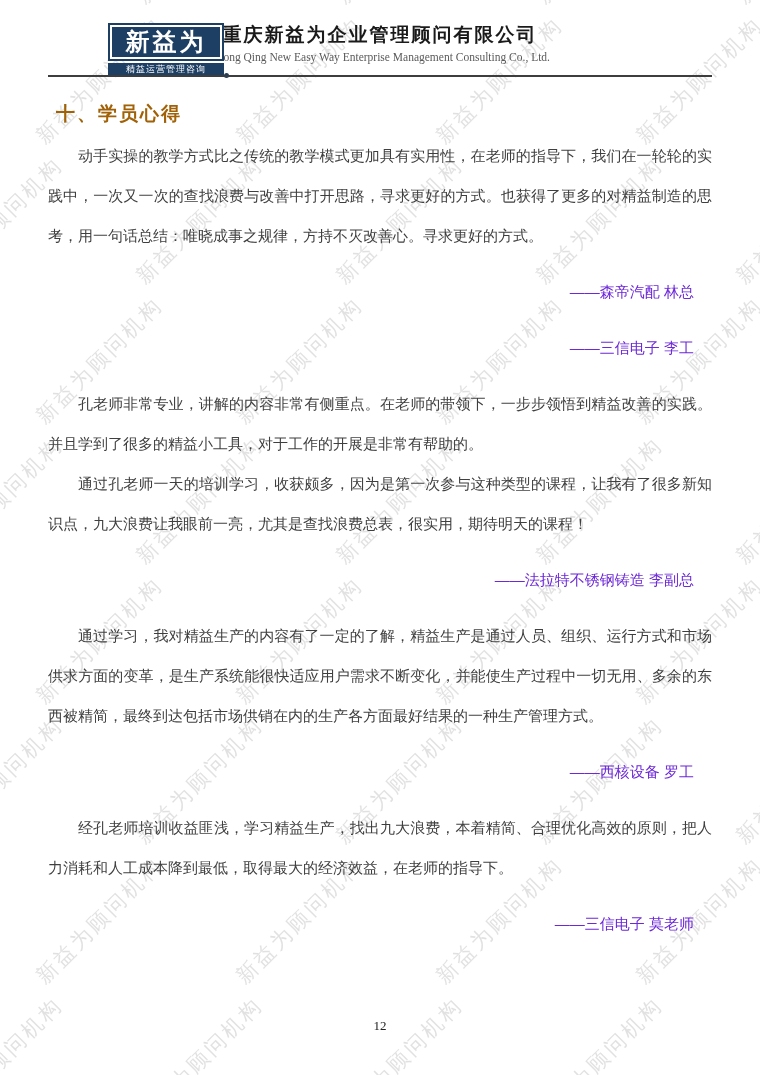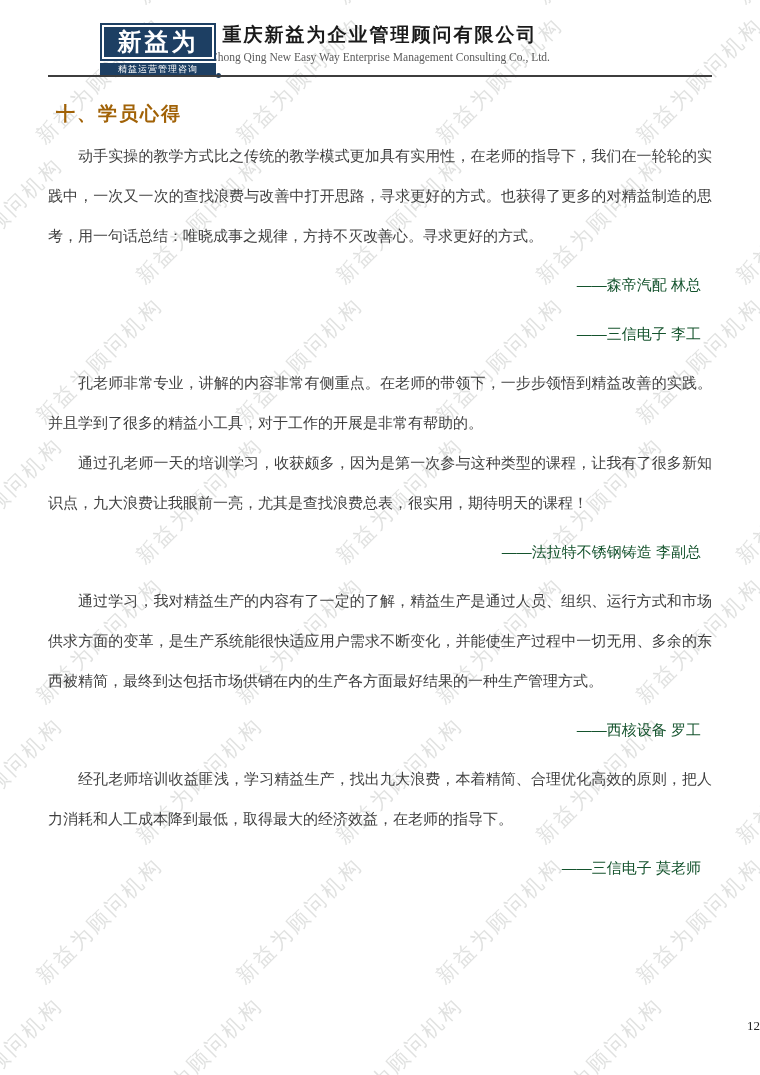--- a/index.html
+++ b/index.html
@@ -42,21 +42,21 @@
     z-index: 2;
   }
   .header-rule {
     position: absolute;
     left: 0; right: 0; bottom: 0;
     height: 2px;
     background: #3d3d3d;
   }
   .logo {
     position: absolute;
-    left: 52px;
+    left: 60px;
     top: 23px;
     width: 116px;
   }
   .logo-main {
     background: #1d3f63;
     padding: 2px;
   }
   .logo-main-inner {
     border: 2px solid #ffffff;
     color: #ffffff;
@@ -123,34 +123,34 @@
   .testimonial-text {
     font-size: 15px;
     color: #3f3f3f;
     line-height: 40px;
     text-align: justify;
     text-indent: 2em;
     margin: 0;
   }
   .attribution {
     font-size: 15px;
-    color: #14532d;
+    color: #6d28d9;
     line-height: 40px;
     text-align: right;
-    margin: 9px;
+    margin: 16px;
     padding-right: 2px;
   }
 
   
   .page-number {
     position: absolute;
     left: 0;
     right: 0;
     top: 1018px;
-    text-align: right;
+    text-align: center;
     font-family: "Liberation Serif", serif;
     font-size: 13px;
     color: #222222;
     z-index: 1;
   }
 </style>
 </head>
 <body>
 
 <div class="page">

